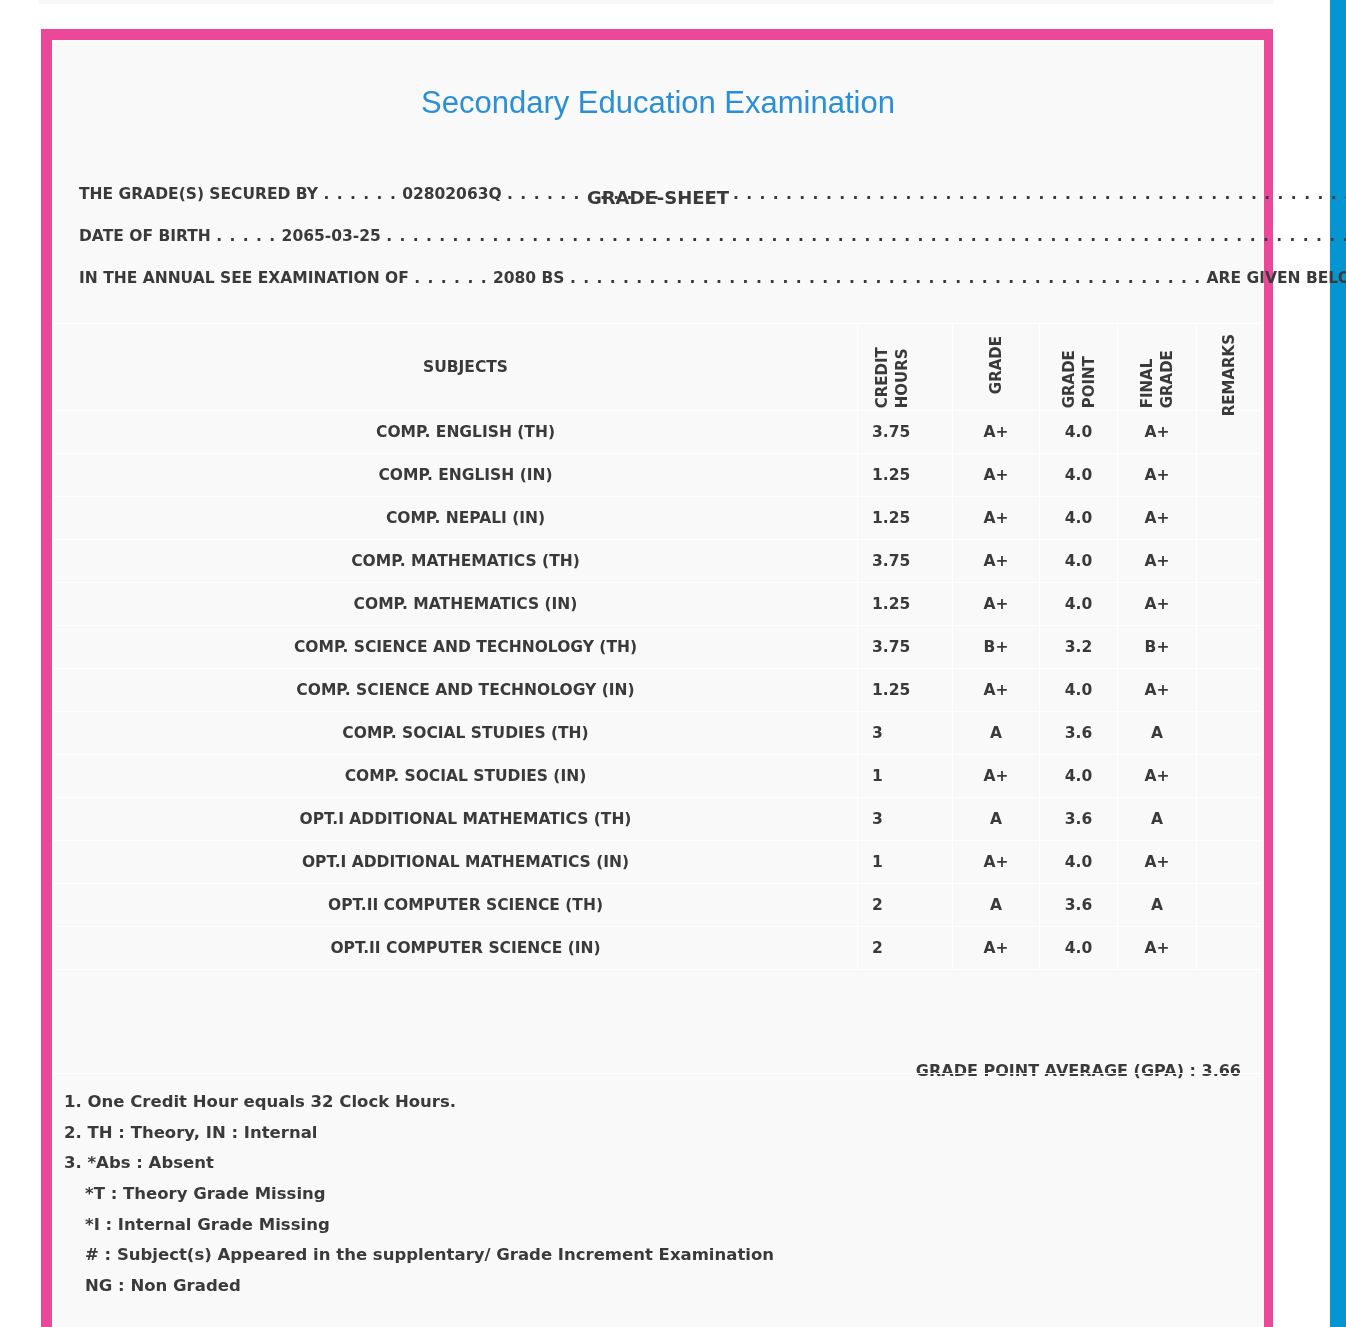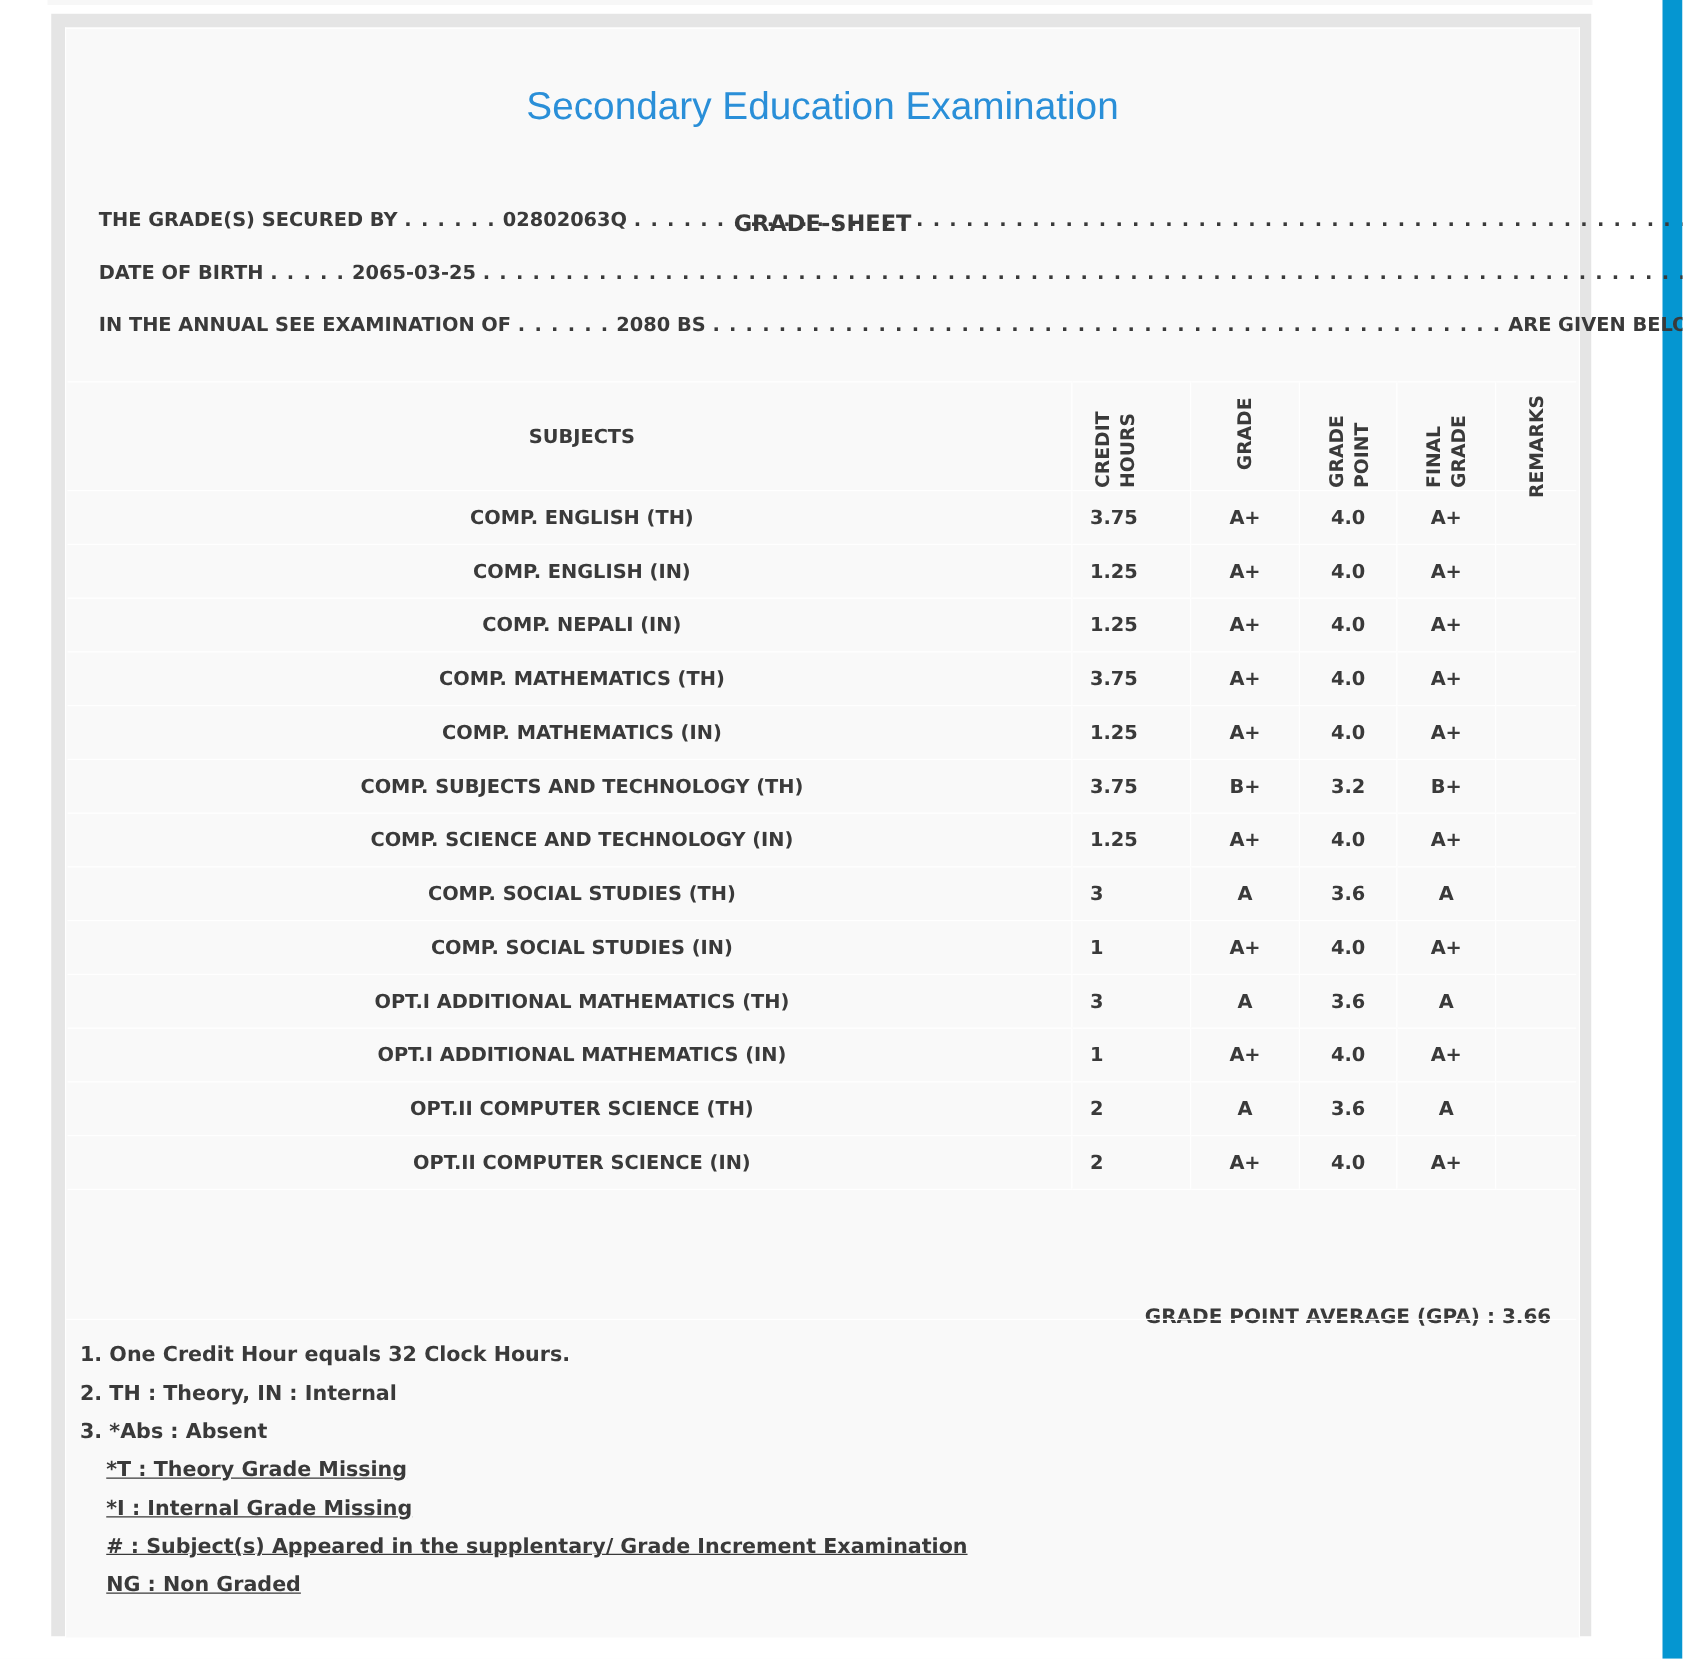--- a/index.html
+++ b/index.html
@@ -11,22 +11,22 @@
     }
     .top-strip {
       position: absolute; left: 38px; top: 0; width: 1236px; height: 4px;
       background: #f7f7f7;
     }
     .right-bar {
       position: absolute; left: 1330px; top: 0; width: 16px; height: 1327px;
       background: #0596d1;
     }
     .outer {
-      position: absolute; left: 41px; top: 11px; width: 1232px; height: 1298px;
-      background: #e5e5e5;
+      position: absolute; left: 41px; top: 29px; width: 1232px; height: 1298px;
+      background: #ec4899;
     }
     .inner {
       position: absolute; left: 11px; top: 11px; width: 1210px; height: 1287px;
       background: #f9f9f9;
       border-left: 1px solid #ffffff; border-top: 1px solid #ffffff; border-right: 1px solid #ffffff;
     }
     .title {
       position: absolute; left: 0; right: 0; top: 44px; text-align: center;
       font-family: "Liberation Sans", sans-serif; font-size: 31px; color: #2a8fd8;
     }
@@ -61,21 +61,21 @@
     .gpa {
       position: absolute; right: 22px; top: 978px; font-size: 16px; font-weight: bold; color: #3a3a3a; margin-top: 42px;
     }
     .gpa-divider {
       position: absolute; left: 0; width: 1208px; top: 1032px; height: 1px; background: #ffffff;
     }
     .notes {
       position: absolute; left: 11px; top: 1046px; font-size: 16.5px; font-weight: bold; color: #3a3a3a;
     }
     .notes div { height: 30.7px; line-height: 30.7px; white-space: nowrap; }
-    .notes .indent { padding-left: 21px; text-decoration: underline; }
+    .notes .indent { padding-left: 21px; }
   </style>
 </head>
 <body>
 
 <div class="top-strip"></div>
 <div class="right-bar"></div>
 
 <div class="outer">
   <div class="inner">
 
@@ -150,21 +150,21 @@
           </tr>
           <tr>
             <td class="c-sub">COMP. MATHEMATICS (IN)</td>
             <td class="c-ch">1.25</td>
             <td class="c-g">A+</td>
             <td class="c-gp">4.0</td>
             <td class="c-fg">A+</td>
             <td class="c-rm"></td>
           </tr>
           <tr>
-            <td class="c-sub">COMP. SUBJECTS AND TECHNOLOGY (TH)</td>
+            <td class="c-sub">COMP. SCIENCE AND TECHNOLOGY (TH)</td>
             <td class="c-ch">3.75</td>
             <td class="c-g">B+</td>
             <td class="c-gp">3.2</td>
             <td class="c-fg">B+</td>
             <td class="c-rm"></td>
           </tr>
           <tr>
             <td class="c-sub">COMP. SCIENCE AND TECHNOLOGY (IN)</td>
             <td class="c-ch">1.25</td>
             <td class="c-g">A+</td>

